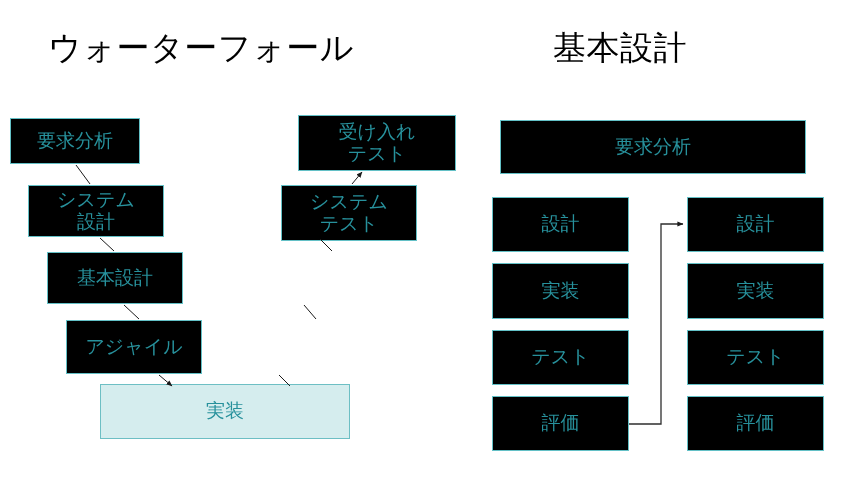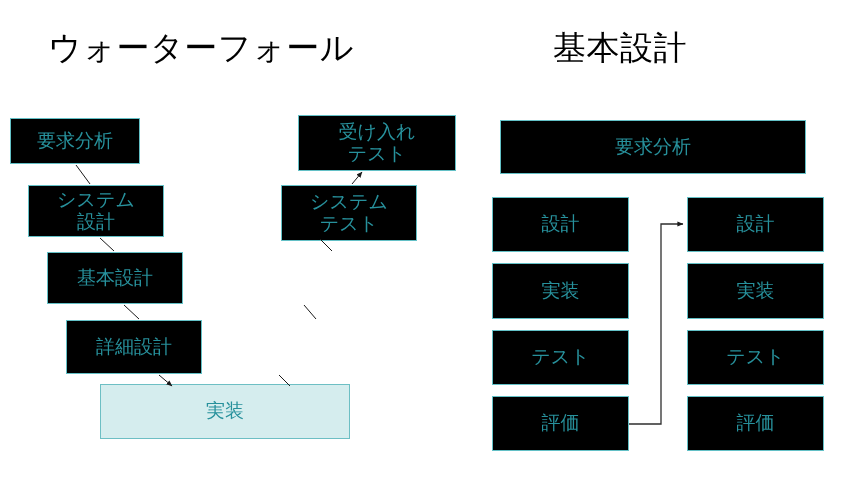--- a/index.html
+++ b/index.html
@@ -62,21 +62,21 @@
 <div id="canvas">
 
   <div class="title" style="left:48px; top:26px;">ウォーターフォール</div>
 
   <div class="title" style="left:553px; top:26px;">基本設計</div>
 
   <div class="box" style="left:10px; top:118px; width:130px; height:46px;">要求分析</div>
   <div class="box" style="left:28px; top:185px; width:136px; height:52px;">システム
 設計</div>
   <div class="box" style="left:47px; top:252px; width:136px; height:52px;">基本設計</div>
-  <div class="box" style="left:66px; top:320px; width:136px; height:54px;">詳細設計</div>
+  <div class="box" style="left:66px; top:320px; width:136px; height:54px;">アジャイル</div>
 
   <div class="box" style="left:298px; top:115px; width:158px; height:56px;">受け入れ
 テスト</div>
   <div class="box" style="left:281px; top:185px; width:136px; height:56px;">システム
 テスト</div>
 
   <div class="box filled" style="left:100px; top:384px; width:250px; height:55px;">実装</div>
 
   <div class="box" style="left:500px; top:120px; width:306px; height:54px;">要求分析</div>
 

